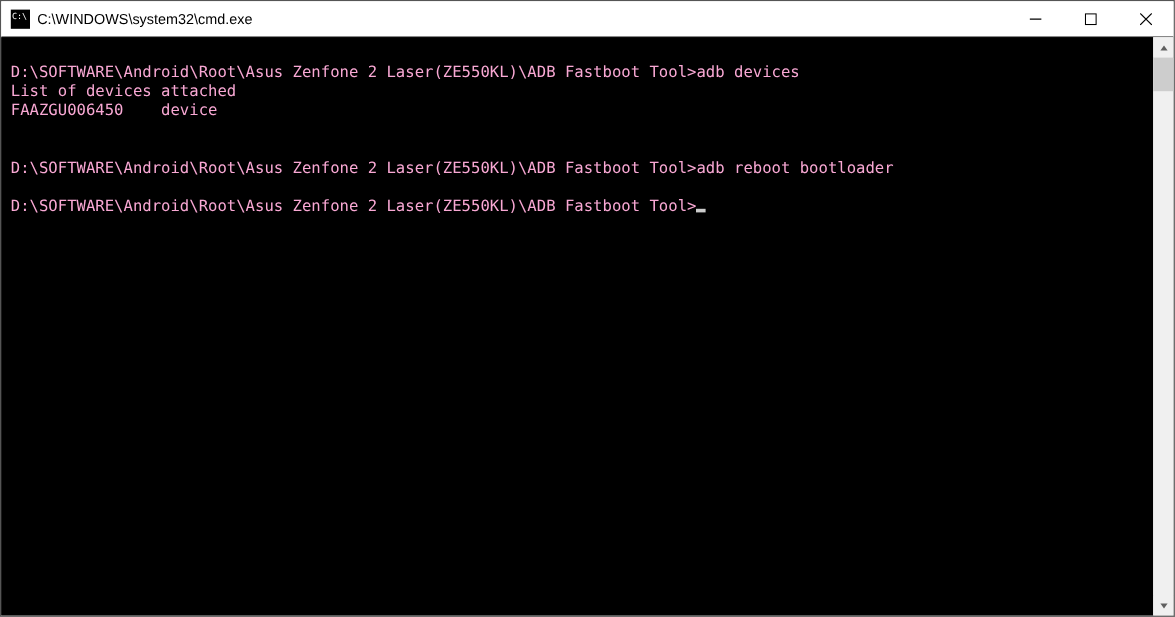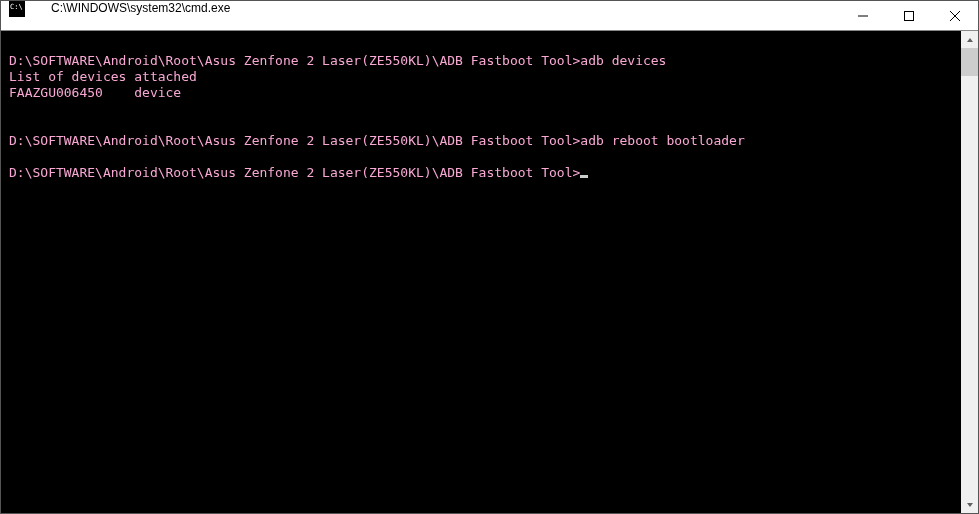--- a/index.html
+++ b/index.html
@@ -8,23 +8,22 @@
     height: 514px;
     background: #fff;
     font-family: "Segoe UI", Tahoma, sans-serif;
     overflow: hidden;
     border: 1px solid #555;
   }
   .titlebar {
     height: 30px;
     background: #fff;
     display: flex;
-    align-items: flex-start;
+    align-items: center;
     border-bottom: 1px solid #888;
-    gap: 20px;
   }
   .app-icon {
     width: 16px;
     height: 16px;
     margin-left: 8px;
     display: inline-block;
     background: #000;
     position: relative;
   }
   .app-icon::before {

